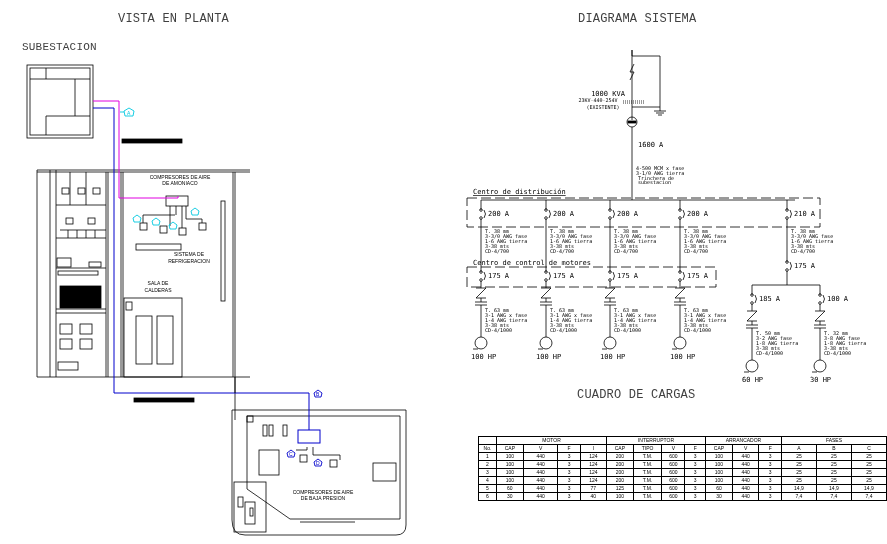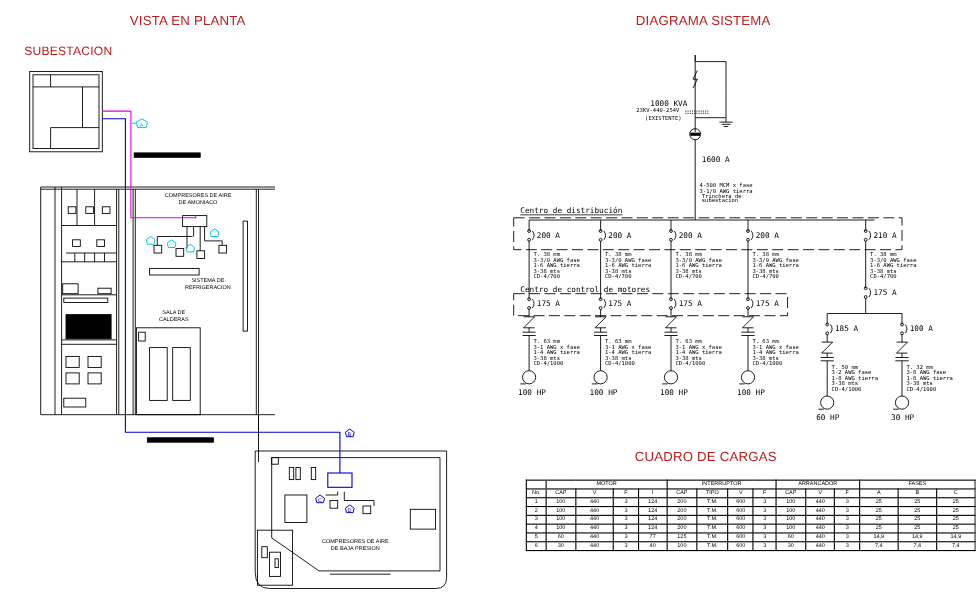--- a/index.html
+++ b/index.html
@@ -1,31 +1,31 @@
 <!DOCTYPE html>
 <html><head>
 <meta charset="utf-8">
 <style>
   html, body { margin:0; padding:0; background:#ffffff; }
   body { width:887px; height:544px; position:relative; overflow:hidden; font-family:"Liberation Sans", sans-serif; }
-  .title { position:absolute; font-size:12px; color:#b91c1c; letter-spacing:0.2px; }
+  .title { position:absolute; font-size:12px; color:#404040; letter-spacing:0.2px;font-family:Liberation Mono, monospace; }
   svg { position:absolute; left:0; top:0; }
   .tiny { font-family:"DejaVu Sans Mono", monospace; font-size:5px; fill:#000; }
   .small { font-family:"DejaVu Sans Mono", monospace; font-size:7px; fill:#000; }
   .lbl { font-family:"Liberation Sans", sans-serif; font-size:5px; fill:#000; }
   table.loads { position:absolute; left:478px; top:436px; border-collapse:collapse; font-family:"Liberation Sans", sans-serif; font-size:5px; }
   table.loads td, table.loads th { border:1px solid #000; padding:0 2px; height:7px; line-height:7px; text-align:center; font-weight:normal; }
 </style>
 </head>
 <body>
 
 <div class="title" style="left:118px;top:12px;">VISTA EN PLANTA</div>
 <div class="title" style="left:22px;top:41px;font-size:11px;">SUBESTACION</div>
 <div class="title" style="left:578px;top:12px;">DIAGRAMA SISTEMA</div>
-<div class="title" style="left:577px;top:408px;">CUADRO DE CARGAS</div>
+<div class="title" style="left:577px;top:388px;">CUADRO DE CARGAS</div>
 
 <svg width="887" height="544" viewBox="0 0 887 544">
   <g fill="none" stroke="#000" stroke-width="0.8">
 
     <g>
       <rect x="27" y="65" width="66" height="73"></rect>
       <rect x="30" y="68" width="60" height="67"></rect>
       <line x1="30" y1="79" x2="90" y2="79"></line>
       <line x1="46" y1="68" x2="46" y2="79"></line>
       <line x1="75" y1="79" x2="75" y2="116"></line>

